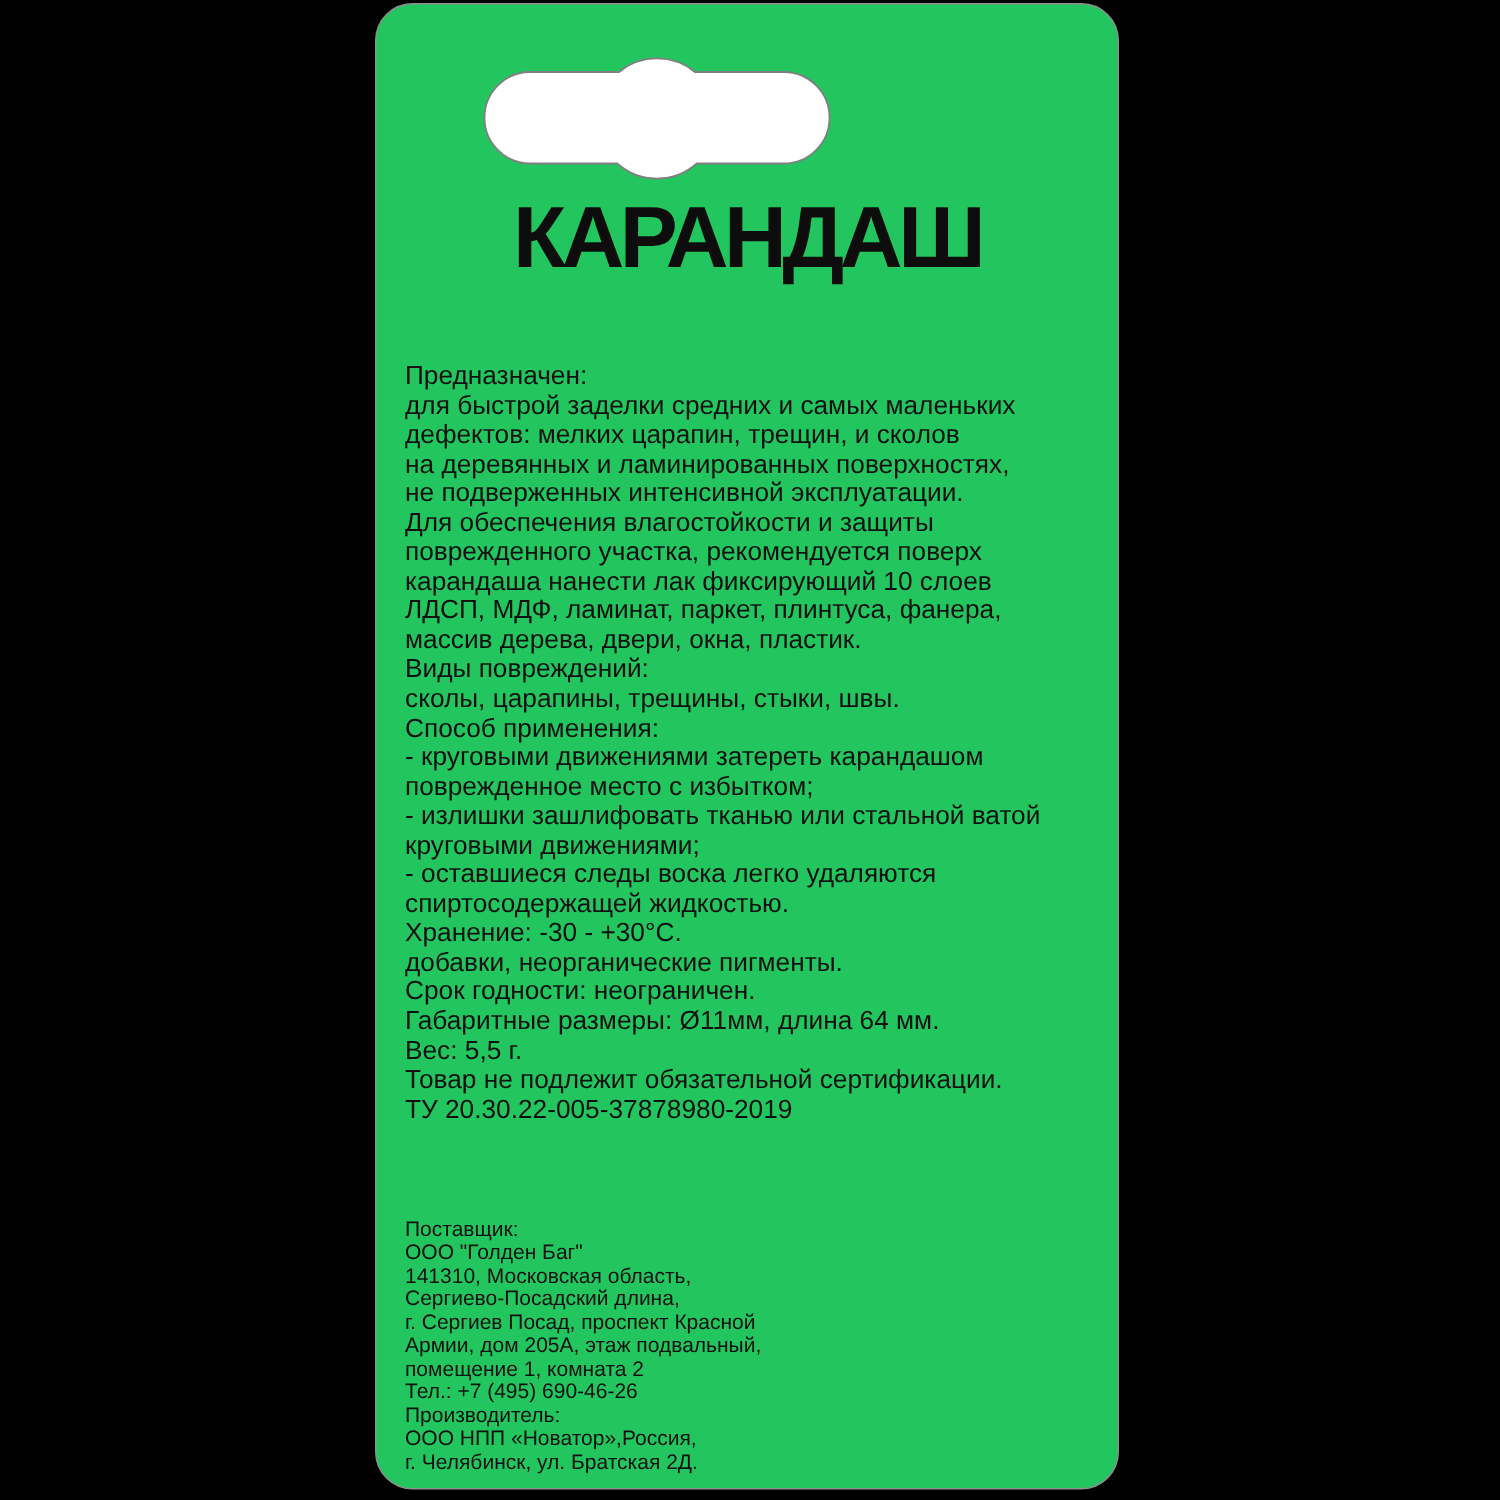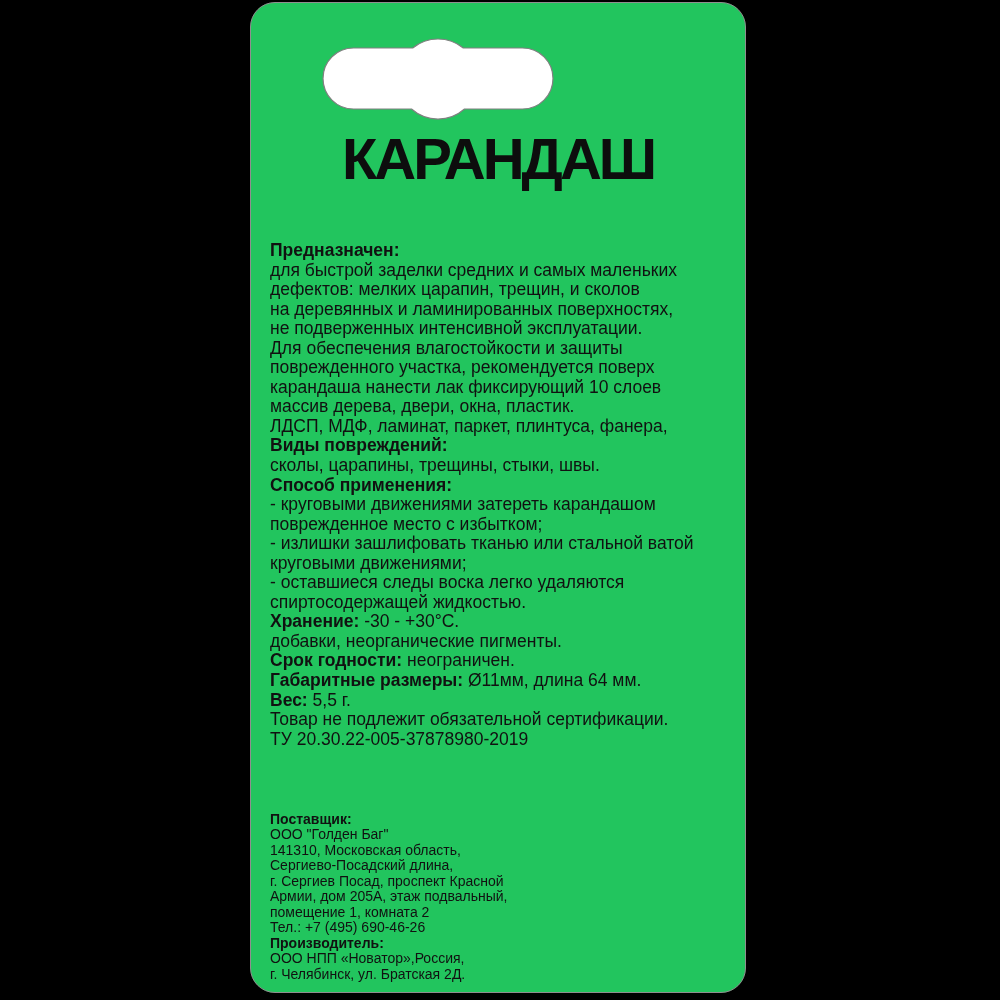--- a/index.html
+++ b/index.html
@@ -66,21 +66,21 @@
   .info-block {
     position: absolute;
     left: 19px;
     top: 809px;
     width: 466px;
     font-size: 14px;
     line-height: 15.45px;
     color: #111;
   }
   .line { white-space: pre; }
-  .line b { font-weight: bold; }
+  .line b { font-weight: normal; }
 </style>
 </head>
 <body>
 
 <div class="stage">
   <div class="card">
 
     <svg class="hang-slot-svg" viewBox="0 0 496 130" xmlns="http://www.w3.org/2000/svg">
       <path d="M 102.5 45
                H 161.7
@@ -98,22 +98,22 @@
 
     <div class="body-block">
         <div class="line"><b>Предназначен:</b></div>
         <div class="line">для быстрой заделки средних и самых маленьких</div>
         <div class="line">дефектов: мелких царапин, трещин, и сколов</div>
         <div class="line">на деревянных и ламинированных поверхностях,</div>
         <div class="line">не подверженных интенсивной эксплуатации.</div>
         <div class="line">Для обеспечения влагостойкости и защиты</div>
         <div class="line">поврежденного участка, рекомендуется поверх</div>
         <div class="line">карандаша нанести лак фиксирующий 10 слоев</div>
+        <div class="line">ЛДСП, МДФ, ламинат, паркет, плинтуса, фанера,</div>
         <div class="line">массив дерева, двери, окна, пластик.</div>
-        <div class="line">ЛДСП, МДФ, ламинат, паркет, плинтуса, фанера,</div>
         <div class="line"><b>Виды повреждений:</b></div>
         <div class="line">сколы, царапины, трещины, стыки, швы.</div>
         <div class="line"><b>Способ применения:</b></div>
         <div class="line">- круговыми движениями затереть карандашом</div>
         <div class="line">поврежденное место с избытком;</div>
         <div class="line">- излишки зашлифовать тканью или стальной ватой</div>
         <div class="line">круговыми движениями;</div>
         <div class="line">- оставшиеся следы воска легко удаляются</div>
         <div class="line">спиртосодержащей жидкостью.</div>
         <div class="line"><b>Хранение:</b> -30 - +30°С.</div>

